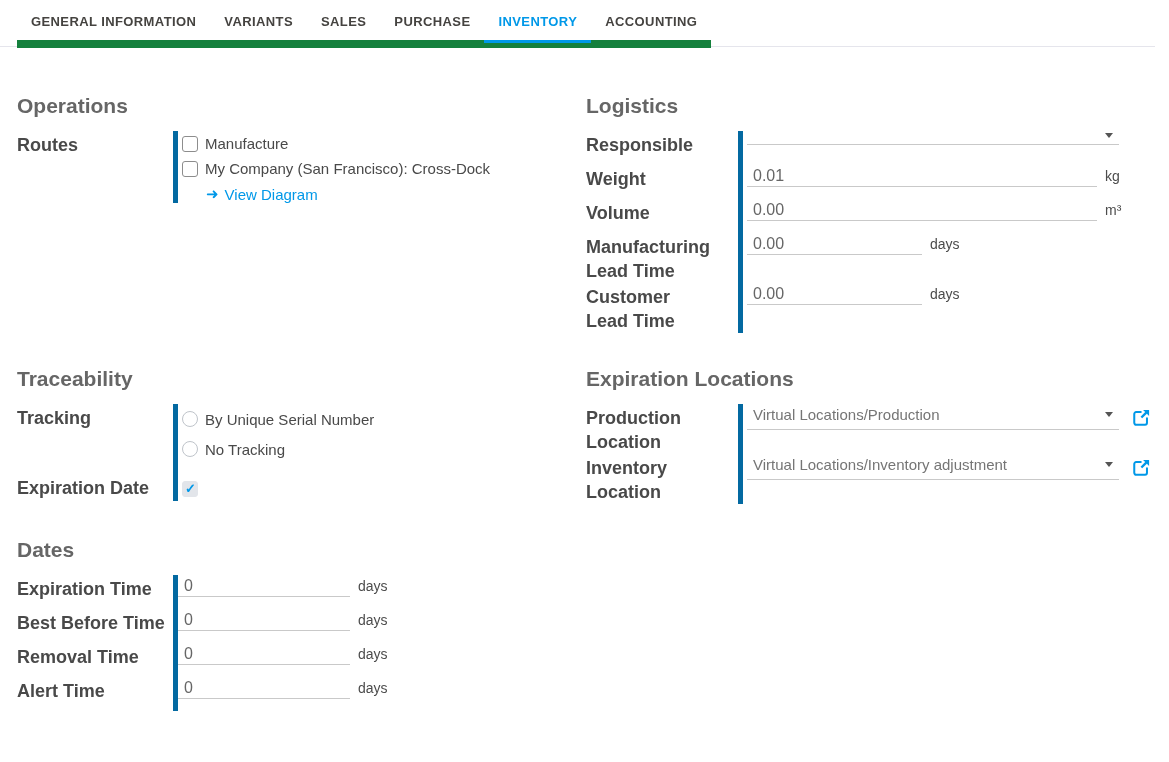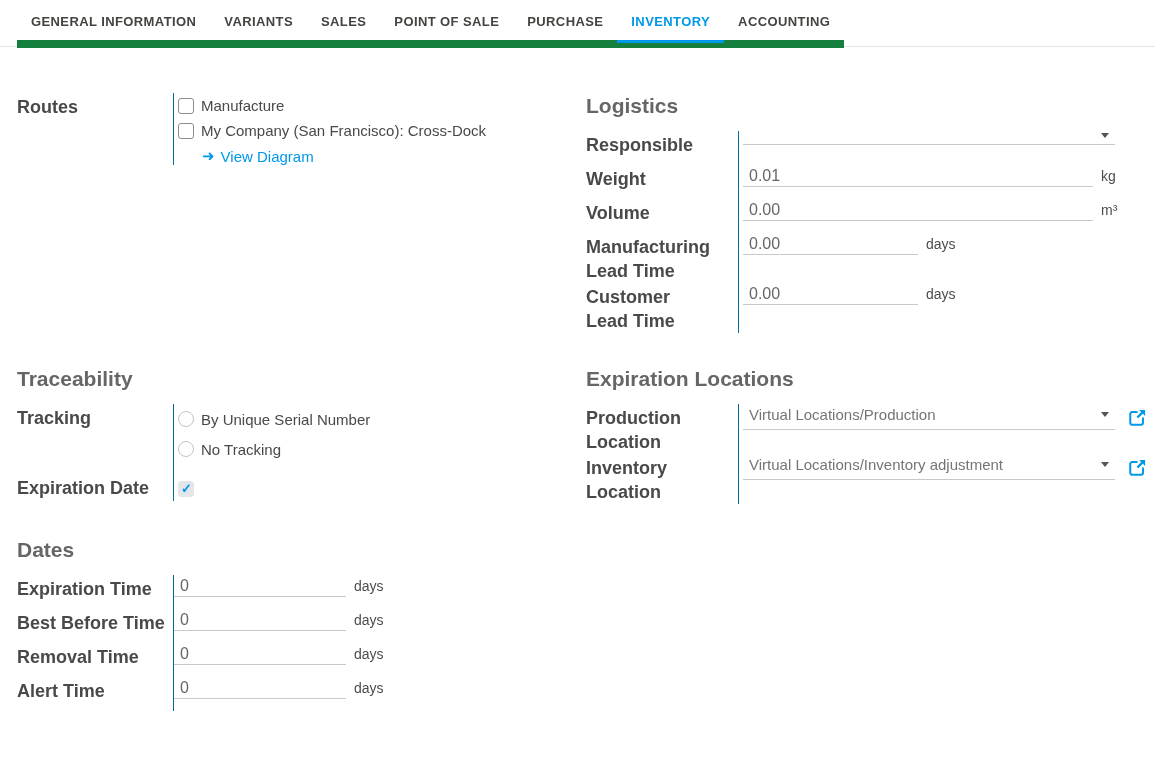--- a/index.html
+++ b/index.html
@@ -20,21 +20,21 @@
              row-gap:33px; padding:0 17px; margin-top:46px; }
   h2.sec-title { font-size:21px; font-weight:700; color:#666; margin:0 0 13px 0;
                  line-height:25px; }
 
   .group { display:grid; }
   .group.left  { grid-template-columns:156px 1fr; }
   .group.right { grid-template-columns:152px 1fr; }
   .g-label { font-size:18px; font-weight:700; color:#494949; line-height:24px;
              padding-top:2px; }
   .group.right .g-label { max-width:114px; }
-  .g-field { border-left:1px solid #0369a1; padding-left:4px; }
+  .g-field { border-left:5px solid #0369a1; padding-left:4px; }
   .g-field.noPad { padding-left:0; }
   .g-row { display:contents; }
 
   
   .inp { display:inline-block; border:none; outline:none; background:transparent;
          border-bottom:1px solid #c9c9c9; font-size:16px; color:#666;
          font-family:"Liberation Sans", sans-serif; padding:2px 6px 1px; }
   .unit { font-size:14px; color:#4c4c4c; margin-left:8px; }
   .select-line { display:inline-flex; align-items:center; justify-content:space-between;
                  border-bottom:1px solid #c9c9c9; padding:2px 6px 6px; cursor:pointer;
@@ -71,30 +71,30 @@
   .pt12 { padding-top:12px; }
 </style>
 </head>
 <body>
 
 <div class="tabbar">
   <div class="tabs-strip">
     <div class="tab">GENERAL INFORMATION</div>
     <div class="tab">VARIANTS</div>
     <div class="tab">SALES</div>
-    <div class="tab">POINT OF SALE</div>
     <div class="tab">PURCHASE</div>
     <div class="tab active">INVENTORY</div>
     <div class="tab">ACCOUNTING</div>
   </div>
 </div>
 
 <div class="content">
 
   <section>
+    <h2 class="sec-title">Operations</h2>
     <div class="group left">
       <div class="g-row">
         <div class="g-label">Routes</div>
         <div class="g-field">
           <div class="cb-row">
             <span class="checkbox"></span>
             <span class="cb-label">Manufacture</span>
           </div>
           <div class="cb-row">
             <span class="checkbox"></span>

